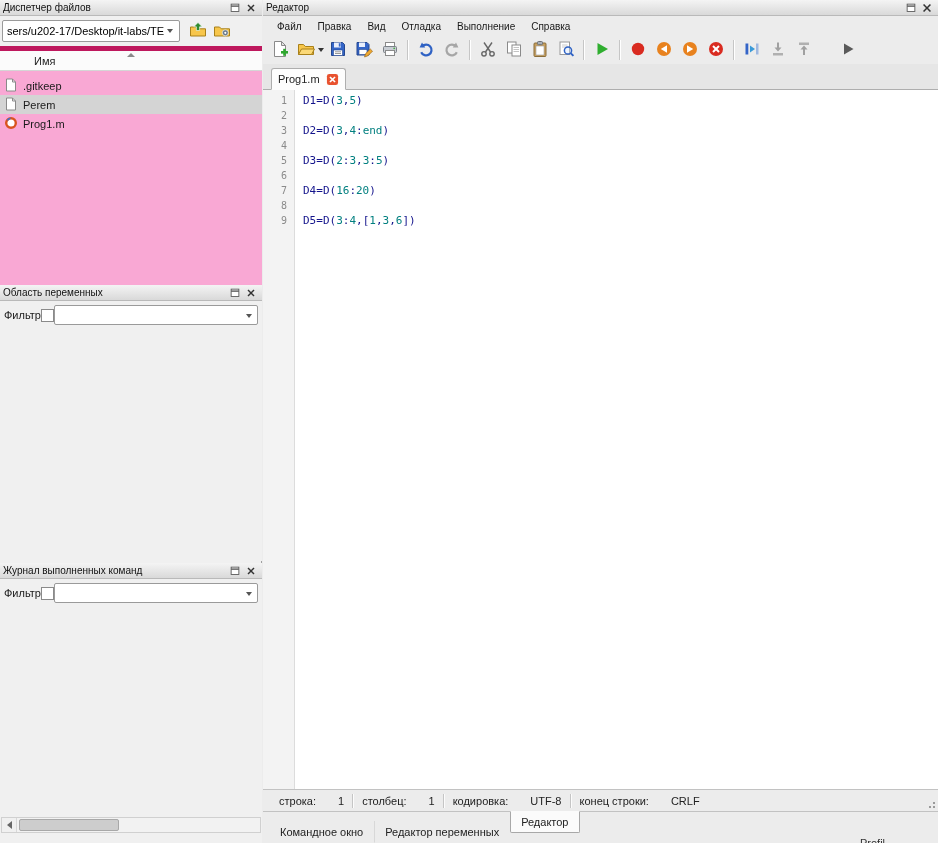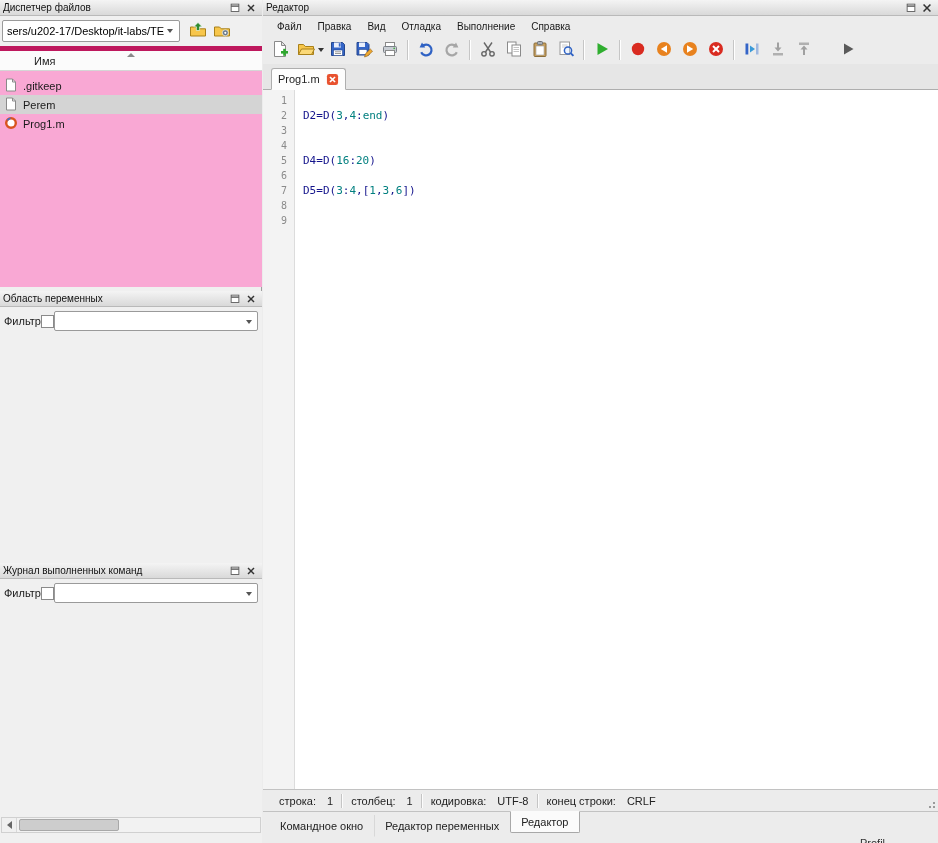--- a/index.html
+++ b/index.html
@@ -20,21 +20,21 @@
   .hscroll{height:16px;background:#f2f2f2;border:1px solid #d0d0d0;position:relative}
   .hscroll .arrow{position:absolute;top:0;width:15px;height:14px;display:flex;align-items:center;justify-content:center}
   .hscroll .arrow.left{left:0;border-right:1px solid #d8d8d8}
   .tri-l{width:0;height:0;border-top:4px solid transparent;border-bottom:4px solid transparent;border-right:5px solid #666}
   .thumb-h{position:absolute;top:1px;height:12px;background:#cdcdcd;border:1px solid #a8a8a8;border-radius:2px}
 
   
   .left{position:absolute;left:0;top:0;width:262px;height:843px;background:#f0f0f0;border-right:1px solid #9f9f9f}
   .panel{position:absolute;left:0;width:262px;background:#f0f0f0;overflow:hidden}
   #files-panel{top:0;height:287px}
-  #ws-panel{top:291px;height:276px}
+  #ws-panel{top:285px;height:276px}
   #hist-panel{top:563px;height:280px}
 
   .fb-toolbar{height:30px;display:flex;align-items:center;padding:2px}
   .fb-toolbar input{width:178px;height:22px;border:1px solid #9a9a9a;border-radius:2px;padding:0 14px 0 4px;font-size:11px;font-family:"Liberation Sans",sans-serif;background:#fff}
   .fb-combo-caret{position:relative;left:-13px;width:0;height:0;border-left:3.5px solid transparent;border-right:3.5px solid transparent;border-top:4.5px solid #555}
   .file-list{position:absolute;top:46px;left:0;right:0;bottom:0;background:#f9a8d4;border-top:5px solid #be185d}
   .fl-header{position:relative;height:20px;background:#fbfbfb;border-bottom:1px solid #d5d5d5;line-height:20px;padding-left:34px;color:#222}
   .fl-sort{position:absolute;left:50%;top:2px;margin-left:-4px;width:0;height:0;border-left:4px solid transparent;border-right:4px solid transparent;border-bottom:4px solid #8a8a8a}
   .file-row{height:19px;display:flex;align-items:center;padding-left:4px}
   .file-row.selected{background:#d4d4d4}
@@ -62,30 +62,30 @@
   .editor{position:absolute;top:90px;left:0;right:0;bottom:54px;background:#fff;display:flex;font-family:"DejaVu Sans Mono",monospace;font-size:11px}
   .gutter{width:32px;background:#f3f3f3;border-right:1px solid #dcdcdc;text-align:right;padding:3px 7px 0 0;color:#8a8a8a;font-size:10px}
   .gutter div{height:15px;line-height:15px}
   .code{flex:1;padding:3px 0 0 8px}
   .code .ln{height:15px;line-height:15px;white-space:pre}
   .c-txt{color:#14148c}
   .c-num{color:#007f7f}
   .c-kw{color:#007f7f;font-weight:normal}
 
   .statusbar{position:absolute;left:0;right:0;bottom:32px;height:22px;background:#ececec;border-top:1px solid #c2c2c2;display:flex;align-items:center;padding-left:8px;color:#222}
-  .statusbar .grp{display:flex;align-items:center;gap:11px;padding:0 8px}
+  .statusbar .grp{display:flex;align-items:center;gap:22px;padding:0 8px}
   .ssep{width:0;height:14px;border-left:1px solid #c5c5c5;border-right:1px solid #fcfcfc}
   .grip{position:absolute;right:3px;bottom:3px;width:8px;height:8px}
   .grip i{position:absolute;width:2px;height:2px;background:#9a9a9a}
   .grip i:nth-child(1){right:0;bottom:0}
   .grip i:nth-child(2){right:4px;bottom:0}
   .grip i:nth-child(3){right:0;bottom:4px}
 
   .bottom-tabs{position:absolute;left:0;right:0;bottom:7px;height:25px;background:#ececec;border-top:1px solid #c2c2c2;display:flex;align-items:flex-start;padding-left:6px}
-  .btab{height:22px;margin-top:3px;display:flex;align-items:center;padding:0 10px;color:#222;border:1px solid transparent;border-top:none}
+  .btab{height:22px;margin-top:9px;display:flex;align-items:center;padding:0 10px;color:#222;border:1px solid transparent;border-top:none}
   .btab+.btab{border-left:1px solid #d8d8d8}
   .btab.active{background:#fbfbfb;border:1px solid #a8a8a8;border-top:1px solid #fbfbfb;margin-top:-1px;border-radius:0 0 2px 2px}
   .profiler{position:absolute;left:597px;bottom:-6px;color:#333;font-size:11px}
 </style>
 </head>
 <body>
 
 <div class="app">
 
   <div class="left">
@@ -429,23 +429,25 @@
           <div>2</div>
           <div>3</div>
           <div>4</div>
           <div>5</div>
           <div>6</div>
           <div>7</div>
           <div>8</div>
           <div>9</div>
         </div>
       <div class="code" id="code">
+          <div class="ln"><span class="c-txt">D1</span><span class="c-txt">=</span><span class="c-txt">D</span><span class="c-txt">(</span><span class="c-num">3</span><span class="c-txt">,</span><span class="c-num">5</span><span class="c-txt">)</span></div>
           <div class="ln">&nbsp;</div>
           <div class="ln"><span class="c-txt">D2</span><span class="c-txt">=</span><span class="c-txt">D</span><span class="c-txt">(</span><span class="c-num">3</span><span class="c-txt">,</span><span class="c-num">4</span><span class="c-txt">:</span><span class="c-kw">end</span><span class="c-txt">)</span></div>
           <div class="ln">&nbsp;</div>
+          <div class="ln"><span class="c-txt">D3</span><span class="c-txt">=</span><span class="c-txt">D</span><span class="c-txt">(</span><span class="c-num">2</span><span class="c-txt">:</span><span class="c-num">3</span><span class="c-txt">,</span><span class="c-num">3</span><span class="c-txt">:</span><span class="c-num">5</span><span class="c-txt">)</span></div>
           <div class="ln">&nbsp;</div>
           <div class="ln"><span class="c-txt">D4</span><span class="c-txt">=</span><span class="c-txt">D</span><span class="c-txt">(</span><span class="c-num">16</span><span class="c-txt">:</span><span class="c-num">20</span><span class="c-txt">)</span></div>
           <div class="ln">&nbsp;</div>
           <div class="ln"><span class="c-txt">D5</span><span class="c-txt">=</span><span class="c-txt">D</span><span class="c-txt">(</span><span class="c-num">3</span><span class="c-txt">:</span><span class="c-num">4</span><span class="c-txt">,</span><span class="c-txt">[</span><span class="c-num">1</span><span class="c-txt">,</span><span class="c-num">3</span><span class="c-txt">,</span><span class="c-num">6</span><span class="c-txt">]</span><span class="c-txt">)</span></div>
         </div>
     </div>
 
     <div class="statusbar">
       <span class="grp">
           <span>строка:</span>

